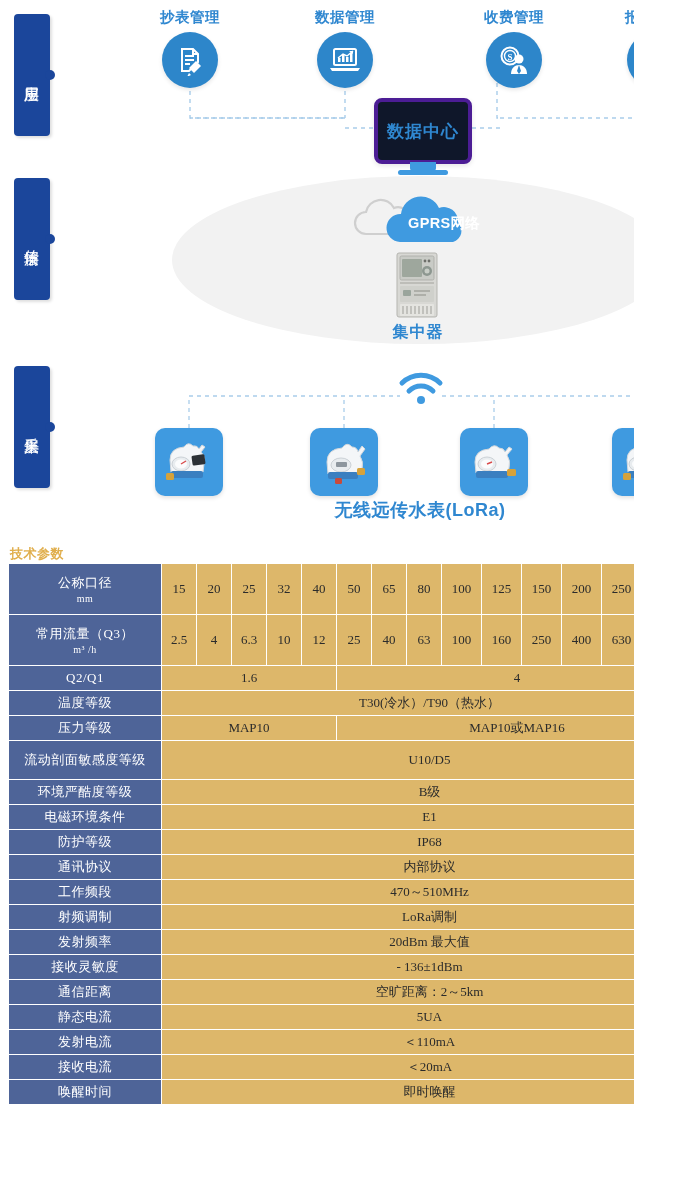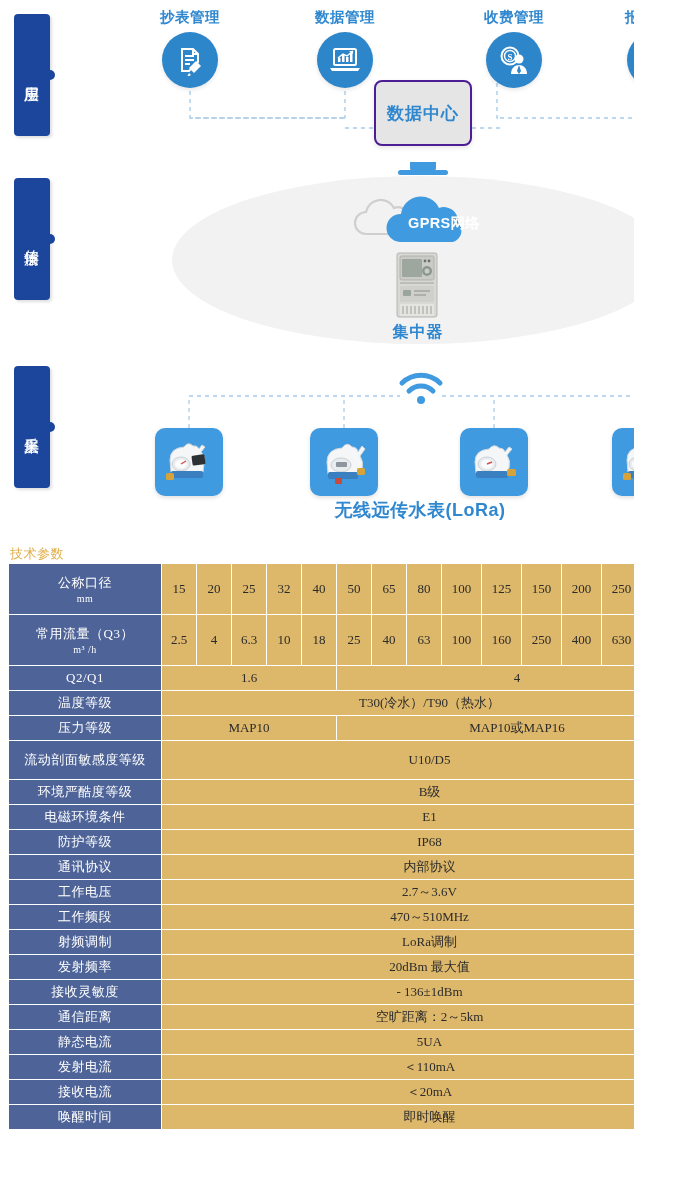--- a/index.html
+++ b/index.html
@@ -51,23 +51,23 @@
   .app-circle {
     width: 56px; height: 56px; border-radius: 50%;
     background: #2d86ca; margin: 0 auto;
     display:flex; align-items:center; justify-content:center;
     box-shadow: 0 2px 4px rgba(0,0,0,.10);
   }
   .app-circle svg { display:block; }
 
   
   #datacenter {
-    position: absolute; left: 374px; top: 80px; width: 98px; height: 66px;
-    border: 2px solid #4c1d95; border-radius: 8px;
-    background: #e5e5e5;
+    position: absolute; left: 374px; top: 98px; width: 98px; height: 66px;
+    border: 4px solid #4c1d95; border-radius: 8px;
+    background: #0f172a;
     display:flex; align-items:center; justify-content:center;
     box-shadow: 0 2px 5px rgba(0,0,0,.10);
   }
   #datacenter .dc-label {
     color:#2f87d0; font-size: 17px; font-weight: bold; letter-spacing: 1px;
   }
   #dc-neck {
     position:absolute; left: 410px; top: 162px; width: 26px; height: 9px;
     background:#3f9ae0; border-radius: 0 0 3px 3px;
   }
@@ -114,21 +114,21 @@
   #meter3 { left: 460px; top: 428px; }
   #meter4 { left: 612px; top: 428px; }
   #lora-label {
     position:absolute; left: 240px; top: 498px; width: 360px; text-align:center;
     color:#2f87d0; font-size:18px; font-weight:bold; letter-spacing:.5px;
   }
 
   
   #tech-title {
     position:absolute; left: 10px; top: 545px;
-    color:#e0ae4c; font-size: 13px; font-weight: normal; letter-spacing:.5px;
+    color:#e0ae4c; font-size: 13px; font-weight: bold; letter-spacing:.5px;
   }
   #tech-table {
     position:absolute; left: 8px; top: 563px; width: 684px;
     border-collapse: separate; border-spacing: 1px;
     table-layout: fixed;
     background: #ffffff;
   }
   #tech-table td {
     padding: 0;
     text-align: center;
@@ -392,21 +392,21 @@
 
       <tr class="tall">
         <td class="lbl">
           <span>常用流量（Q3）</span>
           <span class="sub">m³ /h</span>
         </td>
         <td class="num">2.5</td>
         <td class="num">4</td>
         <td class="num">6.3</td>
         <td class="num">10</td>
-        <td class="num">18</td>
+        <td class="num">12</td>
         <td class="num">25</td>
         <td class="num">40</td>
         <td class="num">63</td>
         <td class="num">100</td>
         <td class="num">160</td>
         <td class="num">250</td>
         <td class="num">400</td>
         <td class="num">630</td>
         <td class="num">1000</td>
       </tr>
@@ -445,24 +445,20 @@
       </tr>
       <tr class="short">
         <td class="lbl">防护等级</td>
         <td class="big" colspan="14">IP68</td>
       </tr>
       <tr class="short">
         <td class="lbl">通讯协议</td>
         <td class="big" colspan="14">内部协议</td>
       </tr>
       <tr class="short">
-        <td class="lbl">工作电压</td>
-        <td class="big" colspan="14">2.7～3.6V</td>
-      </tr>
-      <tr class="short">
         <td class="lbl">工作频段</td>
         <td class="big" colspan="14">470～510MHz</td>
       </tr>
       <tr class="short">
         <td class="lbl">射频调制</td>
         <td class="big" colspan="14">LoRa调制</td>
       </tr>
       <tr class="short">
         <td class="lbl">发射频率</td>
         <td class="big" colspan="14">20dBm 最大值</td>

